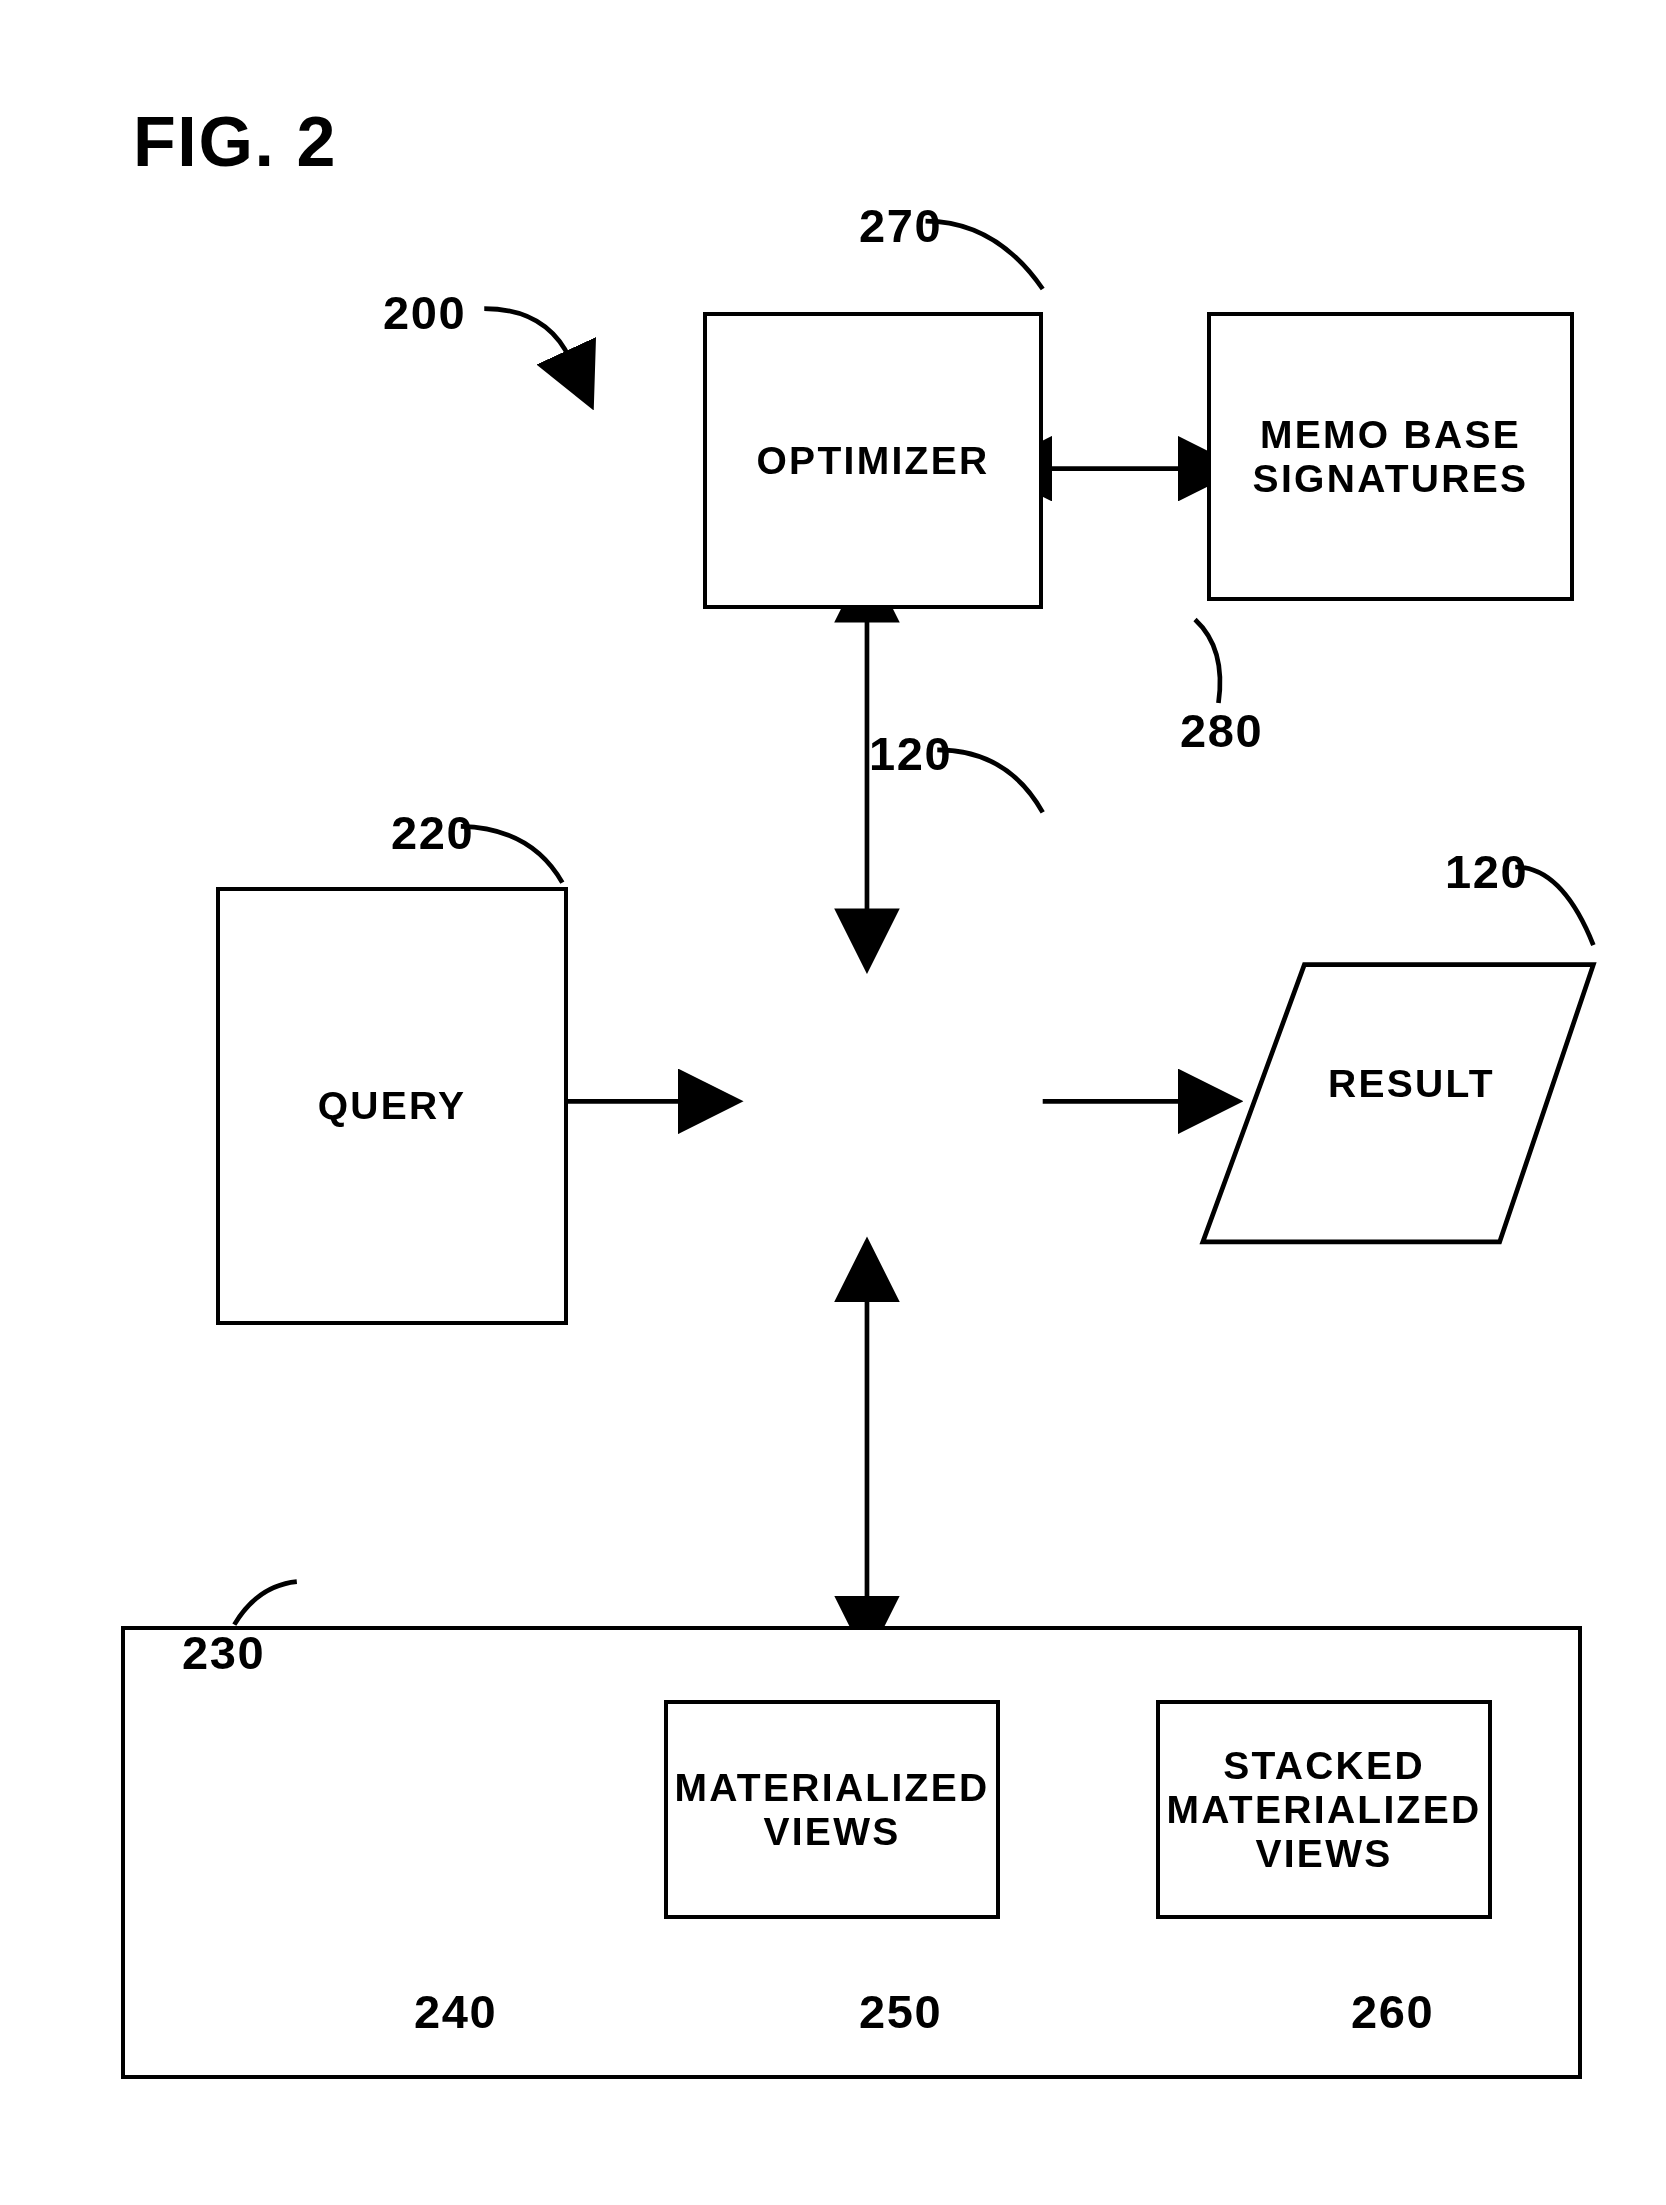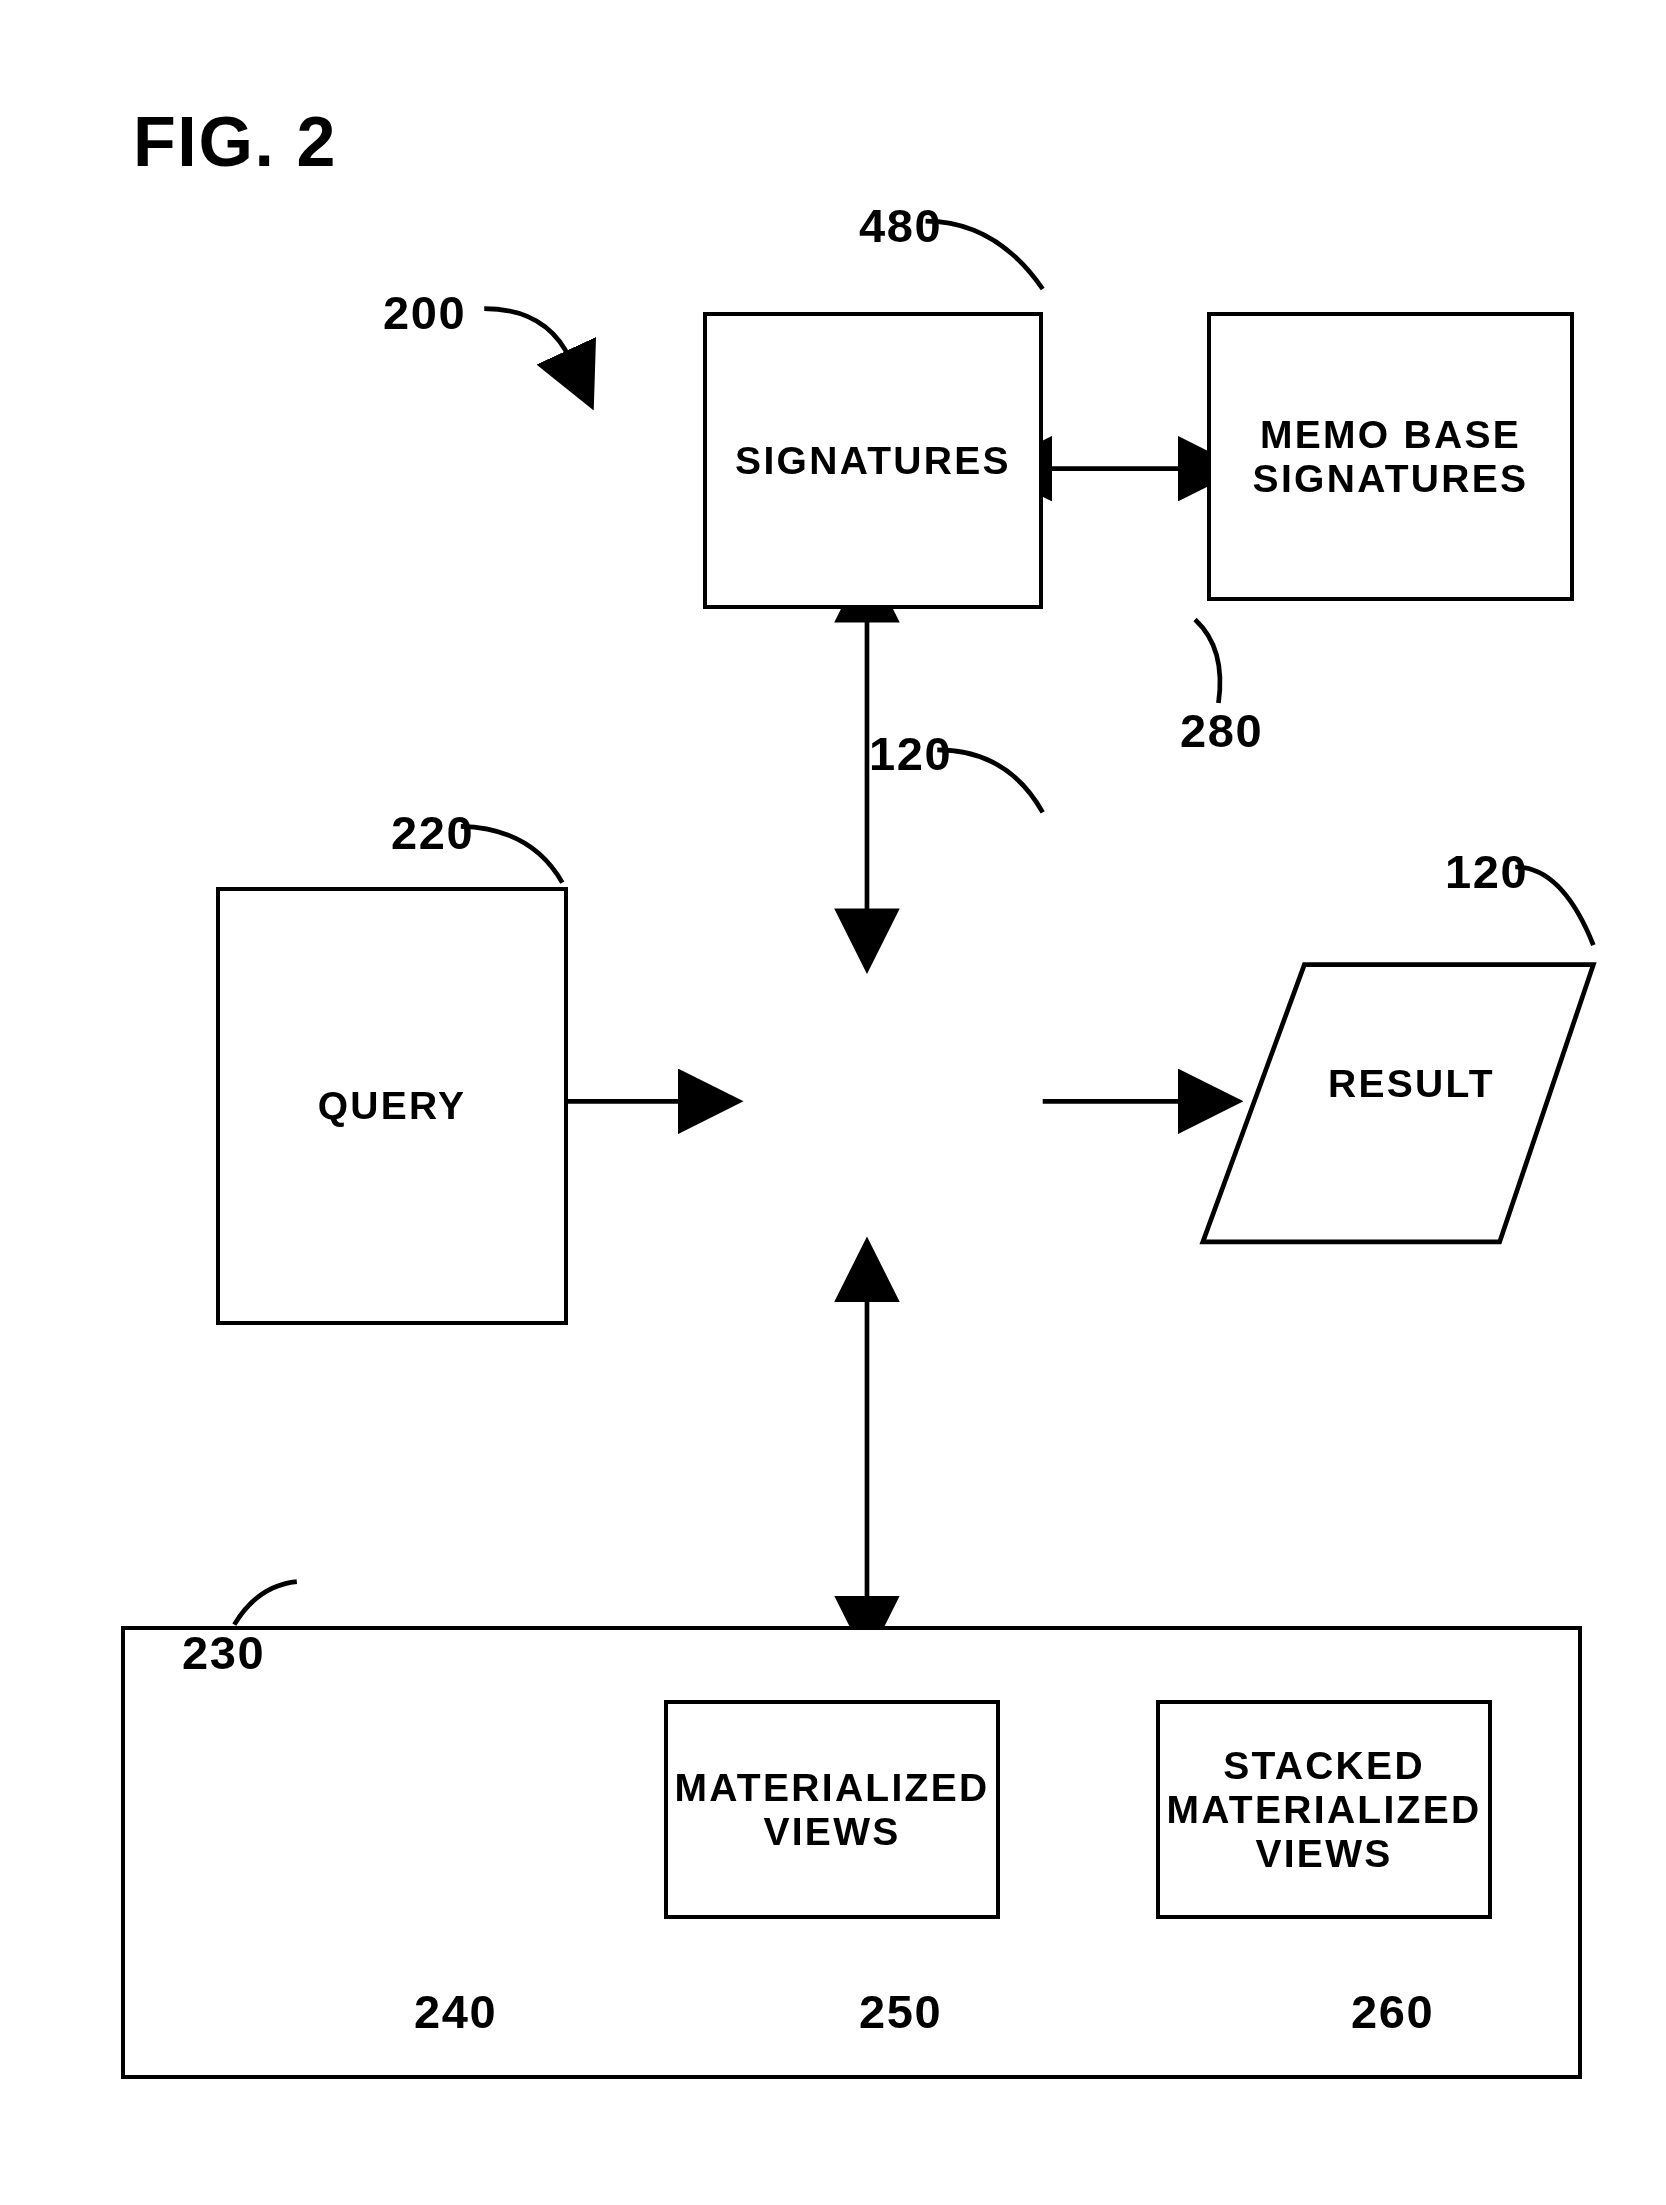--- a/index.html
+++ b/index.html
@@ -33,31 +33,31 @@
 <path d="M 1185 283 Q 1275 283 1335 370" stroke="#000" stroke-width="6" fill="none"></path>
 <path d="M 1530 793 Q 1570 830 1560 900" stroke="#000" stroke-width="6" fill="none"></path>
 <path d="M 1940 1110 Q 2000 1110 2040 1210" stroke="#000" stroke-width="6" fill="none"></path>
 <path d="M 300 2080 Q 330 2030 380 2025" stroke="#000" stroke-width="6" fill="none"></path>
 <path d="M 620 2570 Q 680 2570 720 2530" stroke="#000" stroke-width="6" fill="none"></path>
 <path d="M 1185 2570 Q 1270 2570 1310 2520" stroke="#000" stroke-width="6" fill="none"></path>
 <path d="M 1820 2570 Q 1905 2570 1945 2525" stroke="#000" stroke-width="6" fill="none"></path>
 </svg>
 
 <div class="box" style="left:216px;top:887px;width:344px;height:430px">QUERY</div>
-<div class="box" style="left:703px;top:312px;width:332px;height:289px">SIGNATURES</div>
+<div class="box" style="left:703px;top:312px;width:332px;height:289px">OPTIMIZER</div>
 <div class="box" style="left:1207px;top:312px;width:367px;height:289px;padding:0 15.6px;box-sizing:border-box">MEMO BASE SIGNATURES</div>
 <div style="position:absolute;left:1328px;top:1062px;font-weight:700;font-size:39px;letter-spacing:2.3px">RESULT</div>
 <div class="box" style="left:121px;top:1626px;width:1453px;height:445px;display:block">
 <div class="box" style="position:absolute;left:539px;top:70px;width:336px;height:219px;padding:0 8px;box-sizing:border-box">MATERIALIZED VIEWS</div>
 <div class="box" style="position:absolute;left:1031px;top:70px;width:336px;height:219px;padding:0 15.6px;box-sizing:border-box">STACKED MATERIALIZED VIEWS</div>
 </div>
 
 <div class="label" style="top:805px;left:391px">220</div>
 <div class="label" style="top:726px;left:869px">120</div>
-<div class="label" style="top:198px;left:859px">480</div>
+<div class="label" style="top:198px;left:859px">270</div>
 <div class="label" style="top:703px;left:1180px">280</div>
 <div class="label" style="top:844px;left:1445px">120</div>
 <div class="label" style="top:1625px;left:182px">230</div>
 <div class="label" style="top:1984px;left:414px">240</div>
 <div class="label" style="top:1984px;left:859px">250</div>
 <div class="label" style="top:1984px;left:1351px">260</div>
 </div>
 
 
 </body></html>

